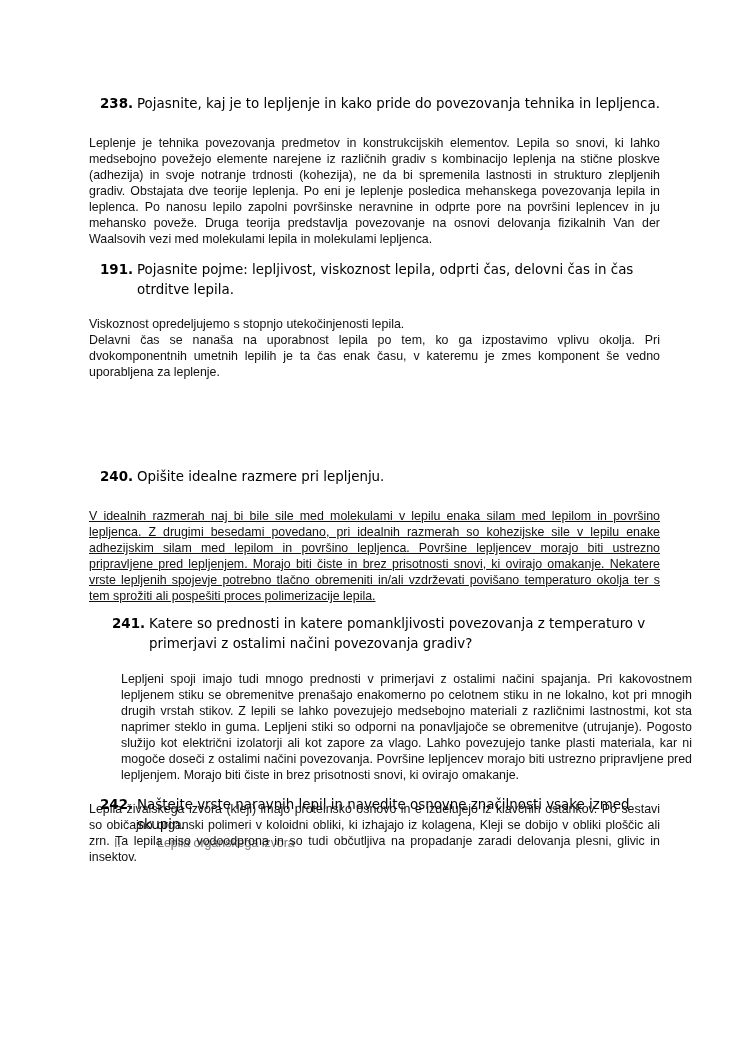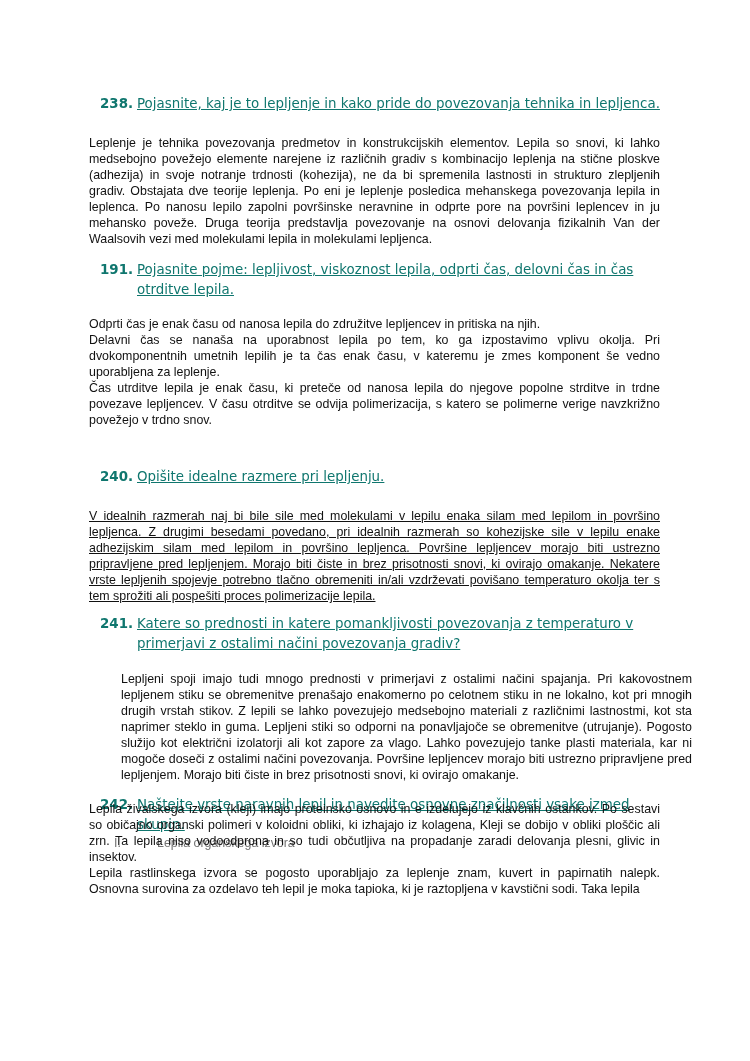--- a/index.html
+++ b/index.html
@@ -1,17 +1,17 @@
 <!DOCTYPE html>
 <html><head>
 <meta charset="utf-8">
 <style>
   html, body { margin: 0; padding: 0; background: #ffffff; }
   body { width: 750px; height: 1061px; position: relative; overflow: hidden; color: #111; }
-  .q { position: absolute; left: 100px; width: 560px; font-family: "DejaVu Sans", sans-serif; font-size: 13.4px; line-height: 20px; color: #0f766e; text-decoration: underline; }
+  .q { position: absolute; left: 100px; width: 560px; font-family: "DejaVu Sans", sans-serif; font-size: 13.4px; line-height: 20px; color: #000000; }
   .q .num { font-weight: bold; position: absolute; left: 0; top: 0; }
   .q .qtext { display: block; padding-left: 37px; }
   .p { position: absolute; left: 89px; width: 571px; font-family: "Liberation Sans", sans-serif; font-size: 12.4px; line-height: 16px; text-align: justify; color: #111; }
   .p .line { display: block; }
   .li { position: absolute; left: 114px; font-family: "Liberation Sans", sans-serif; font-size: 12.4px; line-height: 15.5px; color: #737373; }
   .li .roman { display: inline-block; width: 43px; }
 </style>
 </head>
 <body>
 
@@ -21,44 +21,42 @@
 </div>
 <div class="p" style="top:135px;">
   <span class="line">Leplenje je tehnika povezovanja predmetov in konstrukcijskih elementov. Lepila so snovi, ki lahko medsebojno povežejo elemente narejene iz različnih gradiv s kombinacijo leplenja na stične ploskve (adhezija) in svoje notranje trdnosti (kohezija), ne da bi spremenila lastnosti in strukturo zlepljenih gradiv. Obstajata dve teorije leplenja. Po eni je leplenje posledica mehanskega povezovanja lepila in leplenca. Po nanosu lepilo zapolni površinske neravnine in odprte pore na površini leplencev in ju mehansko poveže. Druga teorija predstavlja povezovanje na osnovi delovanja fizikalnih Van der Waalsovih vezi med molekulami lepila in molekulami lepljenca.</span>
 </div>
 
 <div class="q" style="top:260px;">
   <span class="num">191.</span>
   <span class="qtext">Pojasnite pojme: lepljivost, viskoznost lepila, odprti čas, delovni čas in čas otrditve lepila.</span>
 </div>
 <div class="p" style="top:316px;">
-  <span class="line">Odprti čas je enak času od nanosa lepila do združitve  lepljencev in pritiska na njih.</span>
+  <span class="line">Viskoznost opredeljujemo s stopnjo utekočinjenosti lepila.</span>
   <span class="line">Delavni čas se nanaša na uporabnost lepila po tem, ko ga izpostavimo vplivu okolja. Pri dvokomponentnih umetnih lepilih je ta čas enak času, v kateremu je zmes komponent še vedno uporabljena za leplenje.</span>
-  <span class="line">Čas utrditve lepila je enak času, ki preteče od nanosa lepila do njegove popolne strditve in trdne povezave lepljencev. V času otrditve se odvija polimerizacija, s katero se polimerne verige navzkrižno povežejo v trdno snov.</span>
 </div>
 
 <div class="q" style="top:467px;">
   <span class="num">240.</span>
   <span class="qtext">Opišite idealne razmere pri lepljenju.</span>
 </div>
 <div class="p" style="top:508px;text-decoration:underline;">
   <span class="line">V idealnih razmerah naj bi bile sile med molekulami v lepilu enaka silam med lepilom in površino lepljenca. Z drugimi besedami povedano, pri idealnih razmerah so kohezijske sile v lepilu enake adhezijskim silam med lepilom in površino lepljenca. Površine lepljencev morajo biti ustrezno pripravljene pred lepljenjem. Morajo biti čiste in brez prisotnosti snovi, ki ovirajo omakanje. Nekatere vrste lepljenih spojevje potrebno tlačno obremeniti in/ali vzdrževati povišano temperaturo okolja ter s tem sprožiti ali pospešiti proces polimerizacije lepila.</span>
 </div>
 
-<div class="q" style="top:614px;">
+<div class="q" style="top:614px;margin-left:12px;">
   <span class="num">241.</span>
   <span class="qtext">Katere so prednosti in katere pomankljivosti povezovanja z temperaturo v primerjavi z ostalimi načini povezovanja gradiv?</span>
 </div>
 <div class="p" style="top:671px;margin-left:32px;">
   <span class="line">Lepljeni spoji imajo tudi mnogo prednosti v primerjavi z ostalimi načini spajanja. Pri kakovostnem lepljenem stiku se obremenitve prenašajo enakomerno po celotnem stiku in ne lokalno, kot pri mnogih drugih vrstah stikov. Z lepili se lahko povezujejo medsebojno materiali z različnimi lastnostmi, kot sta naprimer steklo in guma. Lepljeni stiki so odporni na ponavljajoče se obremenitve (utrujanje). Pogosto služijo kot električni izolatorji ali kot zapore za vlago. Lahko povezujejo tanke plasti materiala, kar ni mogoče doseči z ostalimi načini povezovanja. Površine lepljencev morajo biti ustrezno pripravljene pred lepljenjem. Morajo biti čiste in brez prisotnosti snovi, ki ovirajo omakanje.</span>
 </div>
 
 <div class="q" style="top:795px;">
   <span class="num">242.</span>
   <span class="qtext">Naštejte vrste naravnih lepil in navedite osnovne značilnosti vsake izmed skupin.</span>
 </div>
 <div class="li" style="top:836px;">
   <span class="roman">I.</span><span>Lepila organskega izvora</span>
 </div>
 <div class="p" style="top:801px;">
   <span class="line">Lepila živalskega izvora (kleji) imajo proteinsko osnovo in e izdelujejo iz klavčnih ostankov. Po sestavi so običajno organski polimeri v koloidni obliki, ki izhajajo iz kolagena, Kleji se dobijo v obliki ploščic ali zrn. Ta lepila niso vodoodprona in so tudi občutljiva na propadanje zaradi delovanja plesni, glivic in insektov.</span>
-  <span class="line">Lepila rastlinskega izvora se pogosto uporabljajo za leplenje znam, kuvert in papirnatih nalepk. Osnovna surovina za ozdelavo teh lepil je moka tapioka, ki je raztopljena v kavstični sodi. Taka lepila</span>
 </div>
 
 </body></html>

